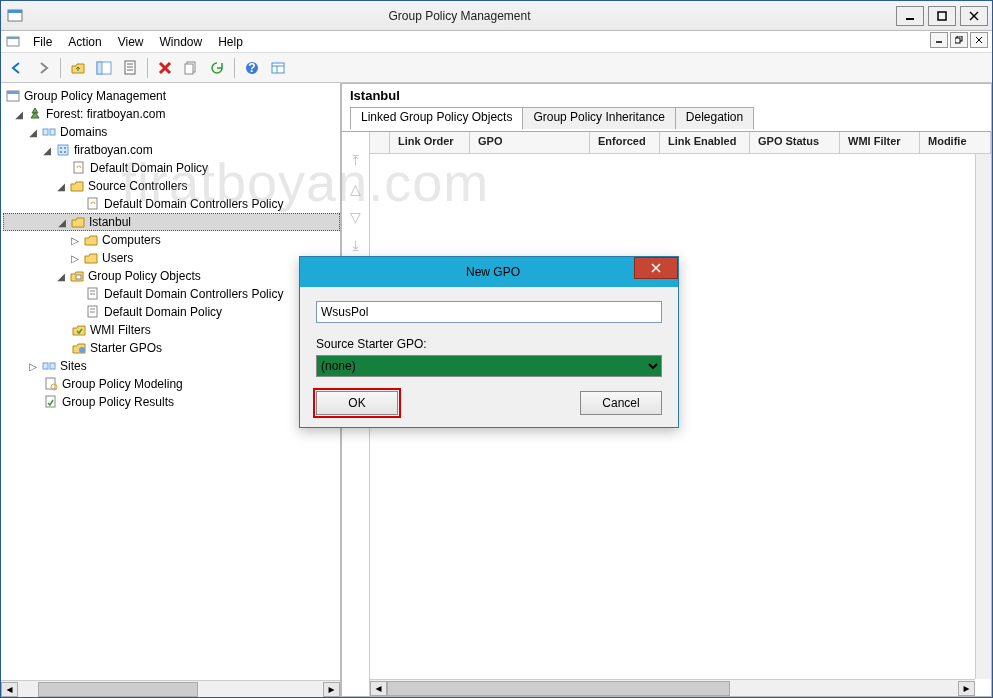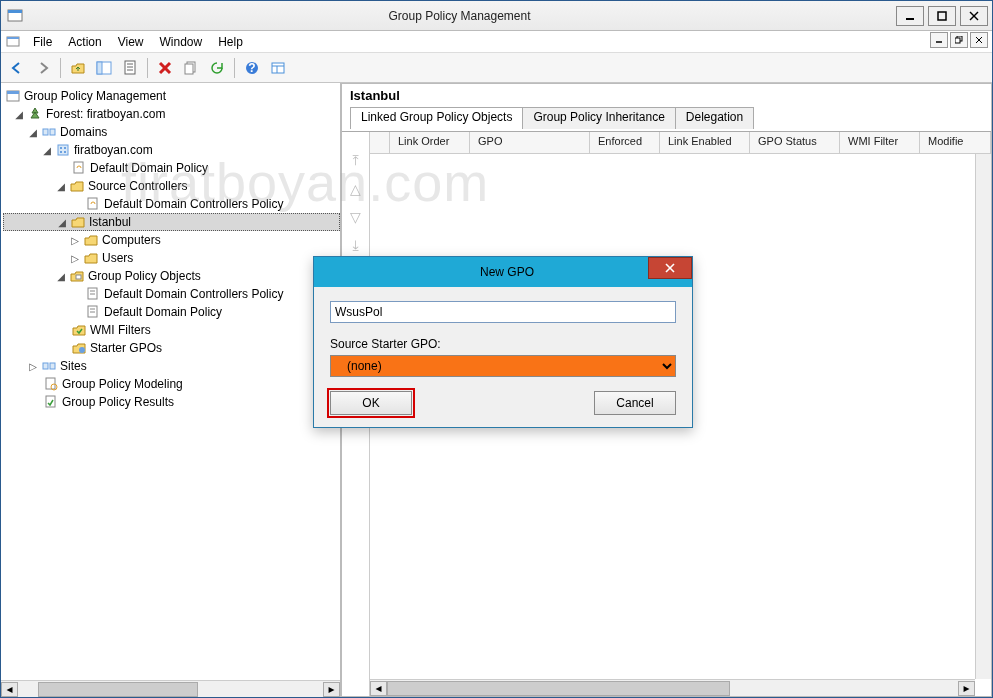--- a/index.html
+++ b/index.html
@@ -77,29 +77,29 @@
 .content-pane { flex:1; display:flex; flex-direction:column; border:1px solid #bbb; margin:0; }
 .content-header { padding: 4px 8px 2px 8px; border-bottom:1px solid #bbb;}
 .content-title { font-weight:bold; font-size:13px; color:#000;}
 .tabs-row { display:flex; height:22px; margin-top:4px;}
 .tab { border:1px solid #aaa; border-bottom:none; padding:2px 10px; margin-right:-1px; background:#f0f0f0; cursor:pointer;}
 .tab.active { background:#fff; position:relative; z-index:2;}
 .tab-area { flex:1; background:#fff; border-top:1px solid #aaa; margin-top:-1px; display:flex;}
 .left-gutter { width: 28px; border-right: 1px solid #ccc; display:flex;flex-direction:column;align-items:center; padding-top:20px; gap: 12px;}
 .gutter-arrow { color:#bbb; font-size:14px;}
 .grid-area { flex:1; position:relative; overflow:hidden;}
-.grid-header { display:flex; height:22px; border-bottom:1px solid #ccc; background:#f6f6f6;}
+.grid-header { display:flex; height:22px; border-bottom:1px solid #ccc; background:#f6f6f6;font-weight:bold;}
 .grid-col { border-right:1px solid #ccc; padding:3px 8px; font-size:11px; color:#222;}
 .grid-body { height: calc(100% - 22px - 17px); }
 .grid-hscroll { position:absolute; bottom:0; left:0; right:16px; height:17px; background:#f0f0f0; border-top:1px solid #ccc;display:flex;align-items:center;}
 .grid-vscroll { position:absolute; right:0; top:22px; bottom:17px; width:16px; background:#f0f0f0; border-left:1px solid #ccc;}
 
 .dialog {
   position: absolute;
-  left: 312px; top: 255px;
+  left: 298px; top: 255px;
   width: 380px;
   border: 1px solid #2a7aa8;
   background: #f0f0f0;
   box-shadow: 0 4px 12px rgba(0,0,0,.25);
   z-index: 100;
 }
 .dialog-title {
   height: 30px; background: #1fa9d6;
   display:flex; align-items:center;
   padding-left: 8px;
@@ -119,21 +119,21 @@
 .dlg-label { display:block; margin-bottom:4px; color:#000;}
 .dlg-input {
   width: 100%; height: 22px;
   border: 1px solid #7a9ac0;
   padding: 2px 4px;
   background:#fff;
 }
 .dlg-select {
   width: 100%; height: 22px;
   border: 1px solid #888;
-  background:#f97316; padding:1px 12px;
+  background:#15803d; padding:1px 0;
 }
 .dlg-buttons { display:flex; justify-content:space-between; gap:10px; margin-top:14px;}
 .dlg-btn {
   width: 82px; height: 24px;
   border: 1px solid #888;
   background: linear-gradient(#f8f8f8,#e4e4e4);
   cursor:pointer;
 }
 .dlg-btn.highlight { outline: 2px solid #d40000; outline-offset: 1px; }
 

